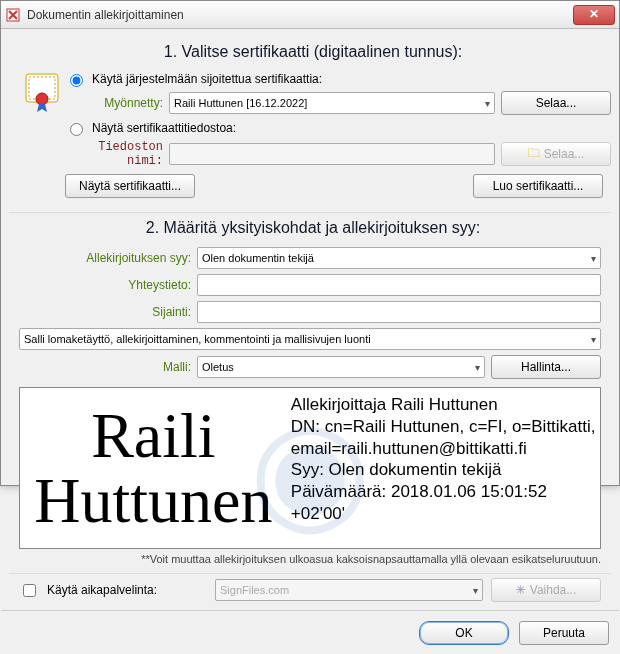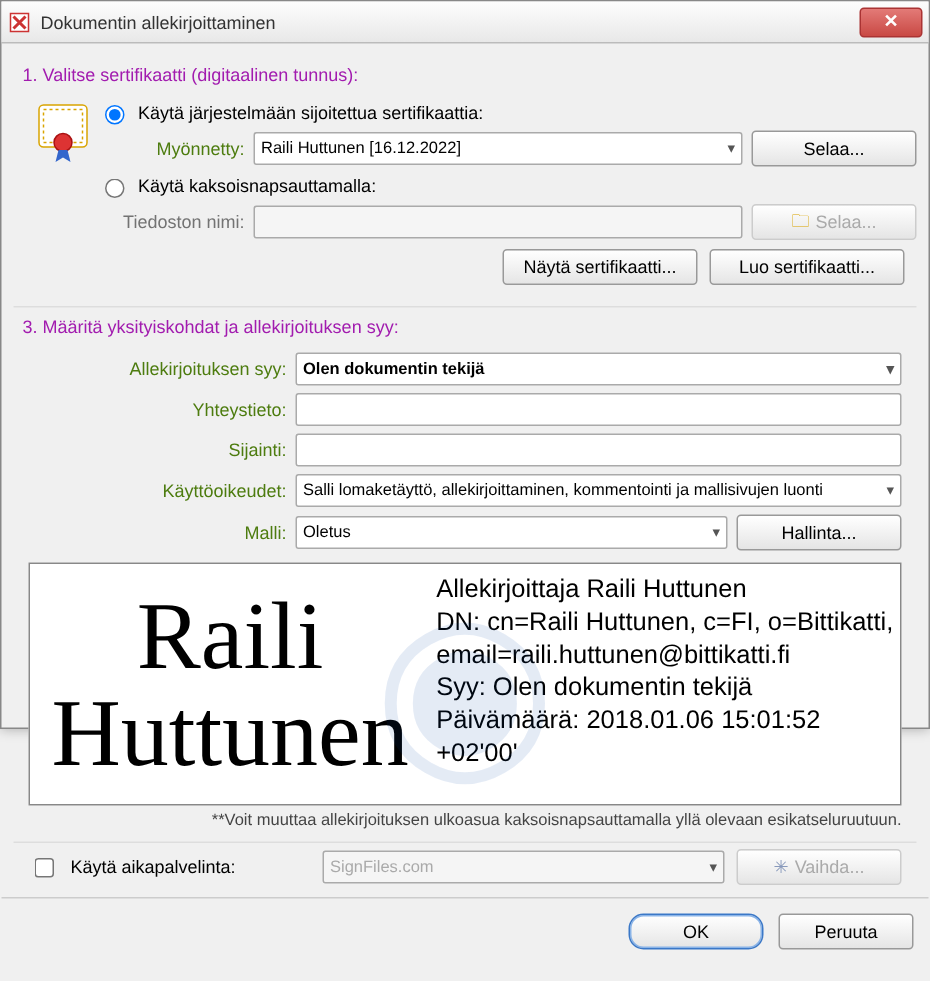--- a/index.html
+++ b/index.html
@@ -49,23 +49,24 @@
     text-align: center;
     line-height: 17px;
     font-size: 12px;
     font-weight: bold;
     cursor: pointer;
   }
   .content {
     padding: 8px 8px 4px 8px;
   }
   .section-title {
-    color: #a21caf;
-    font-size: 12px;
+    color: #0f172a;
+    font-size: 16px;
     margin: 6px 0 10px 6px;
+    text-align: center;
   }
   .cert-row {
     display: flex;
     align-items: flex-start;
     padding-left: 16px;
   }
   .cert-icon {
     width: 40px;
     flex-shrink: 0;
     padding-top: 2px;
@@ -87,21 +88,21 @@
     align-items: center;
     margin-bottom: 5px;
     gap: 6px;
   }
   .label {
     width: 122px;
     text-align: right;
     color: #4d7c0f;
     font-size: 12px;
   }
-  .label.disabled { color: #737373; }
+  .label.disabled { color: #7f1d1d; font-family: Liberation Mono, monospace; }
   select, input[type=text], .combo {
     height: 22px;
     border: 1px solid #aaa;
     background: #fff;
     font-size: 11px;
     padding: 0 4px;
     border-radius: 2px;
   }
   .combo {
     flex: 1;
@@ -121,21 +122,21 @@
     cursor: pointer;
     display: inline-flex;
     align-items: center;
     justify-content: center;
     gap: 4px;
     padding: 0 10px;
   }
   .btn.disabled { color:#aaa; border-color:#ccc; cursor:default;}
   .btn-row {
     display: flex;
-    justify-content: flex-end;
+    justify-content: space-between;
     gap: 8px;
     margin: 6px 8px 10px 0;
   }
   .hr { border-top: 1px solid #ddd; margin: 4px 0 6px 0;}
   .details-grid .field-row .label { width: 172px; }
   .preview {
     margin: 8px 10px 4px 10px;
     border: 1px solid #888;
     background: #fff;
     height: 162px;
@@ -238,21 +239,21 @@
           <div class="combo" style="flex:1;">
             <span>Raili Huttunen [16.12.2022]</span>
             <span class="arrow">▾</span>
           </div>
           <button class="btn">
               <span>Selaa...</span>
             </button>
         </div>
         <div class="radio-row" style="margin-top:4px;">
           <input type="radio" class="radio" style="">
-          <span>Käytä kaksoisnapsauttamalla:</span>
+          <span>Näytä sertifikaattitiedostoa:</span>
         </div>
         <div class="field-row" style="padding-left:14px;">
           <div class="label disabled" style="width:84px;">Tiedoston nimi:</div>
           <input type="text" class="disabled" style="flex: 1 1 0%;" disabled="" value="">
           <button class="btn disabled">
             <span style="color:#d9a400;">🗀</span>
             <span>Selaa...</span>
           </button>
         </div>
         <div class="btn-row">
@@ -261,39 +262,38 @@
             </button>
           <button class="btn" style="min-width:130px;">
               <span>Luo sertifikaatti...</span>
             </button>
         </div>
       </div>
     </div>
 
     <div class="hr"></div>
 
-    <div class="section-title">3. Määritä yksityiskohdat ja allekirjoituksen syy:</div>
+    <div class="section-title">2. Määritä yksityiskohdat ja allekirjoituksen syy:</div>
     <div class="details-grid" style="padding:0 10px;">
       <div class="field-row">
         <div class="label">Allekirjoituksen syy:</div>
-        <div class="combo" style="flex:1;font-weight:bold;">
+        <div class="combo" style="flex:1;">
           <span>Olen dokumentin tekijä</span>
           <span class="arrow">▾</span>
         </div>
       </div>
       <div class="field-row">
         <div class="label">Yhteystieto:</div>
         <input type="text" style="flex: 1 1 0%;" value="">
       </div>
       <div class="field-row">
         <div class="label">Sijainti:</div>
         <input type="text" style="flex: 1 1 0%;" value="">
       </div>
       <div class="field-row">
-        <div class="label">Käyttöoikeudet:</div>
         <div class="combo" style="flex:1;">
           <span style="white-space:nowrap; overflow:hidden;">Salli lomaketäyttö, allekirjoittaminen, kommentointi ja mallisivujen luonti</span>
           <span class="arrow">▾</span>
         </div>
       </div>
       <div class="field-row">
         <div class="label">Malli:</div>
         <div class="combo" style="flex:1;">
           <span>Oletus</span>
           <span class="arrow">▾</span>

